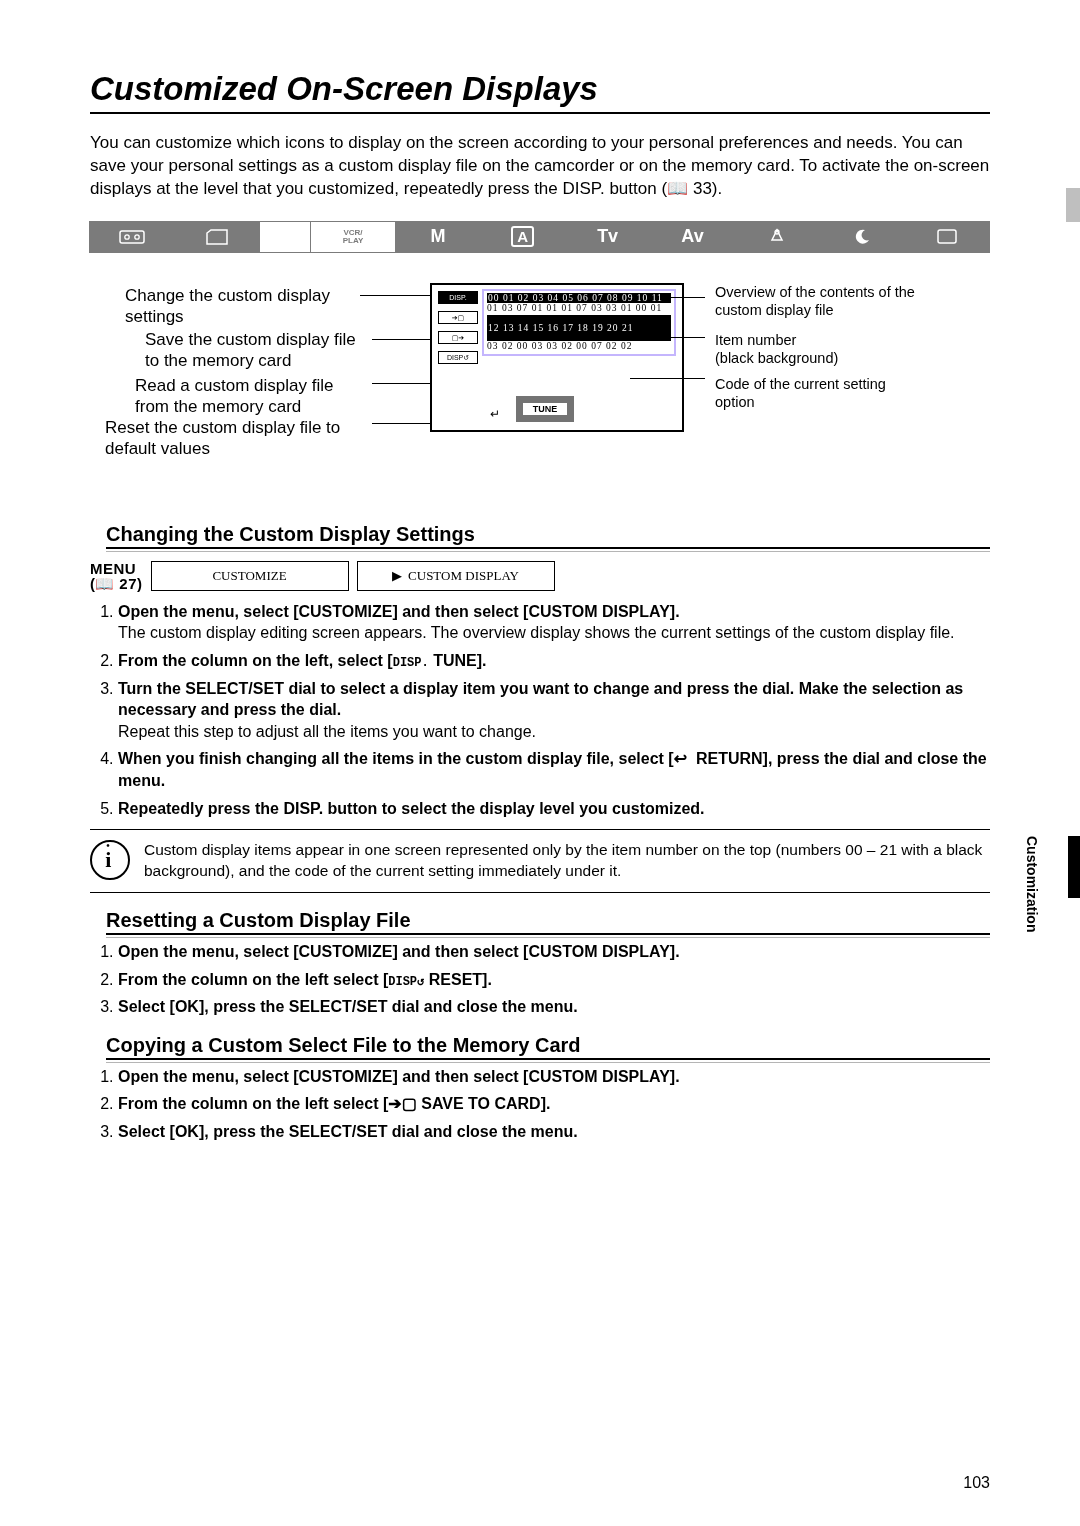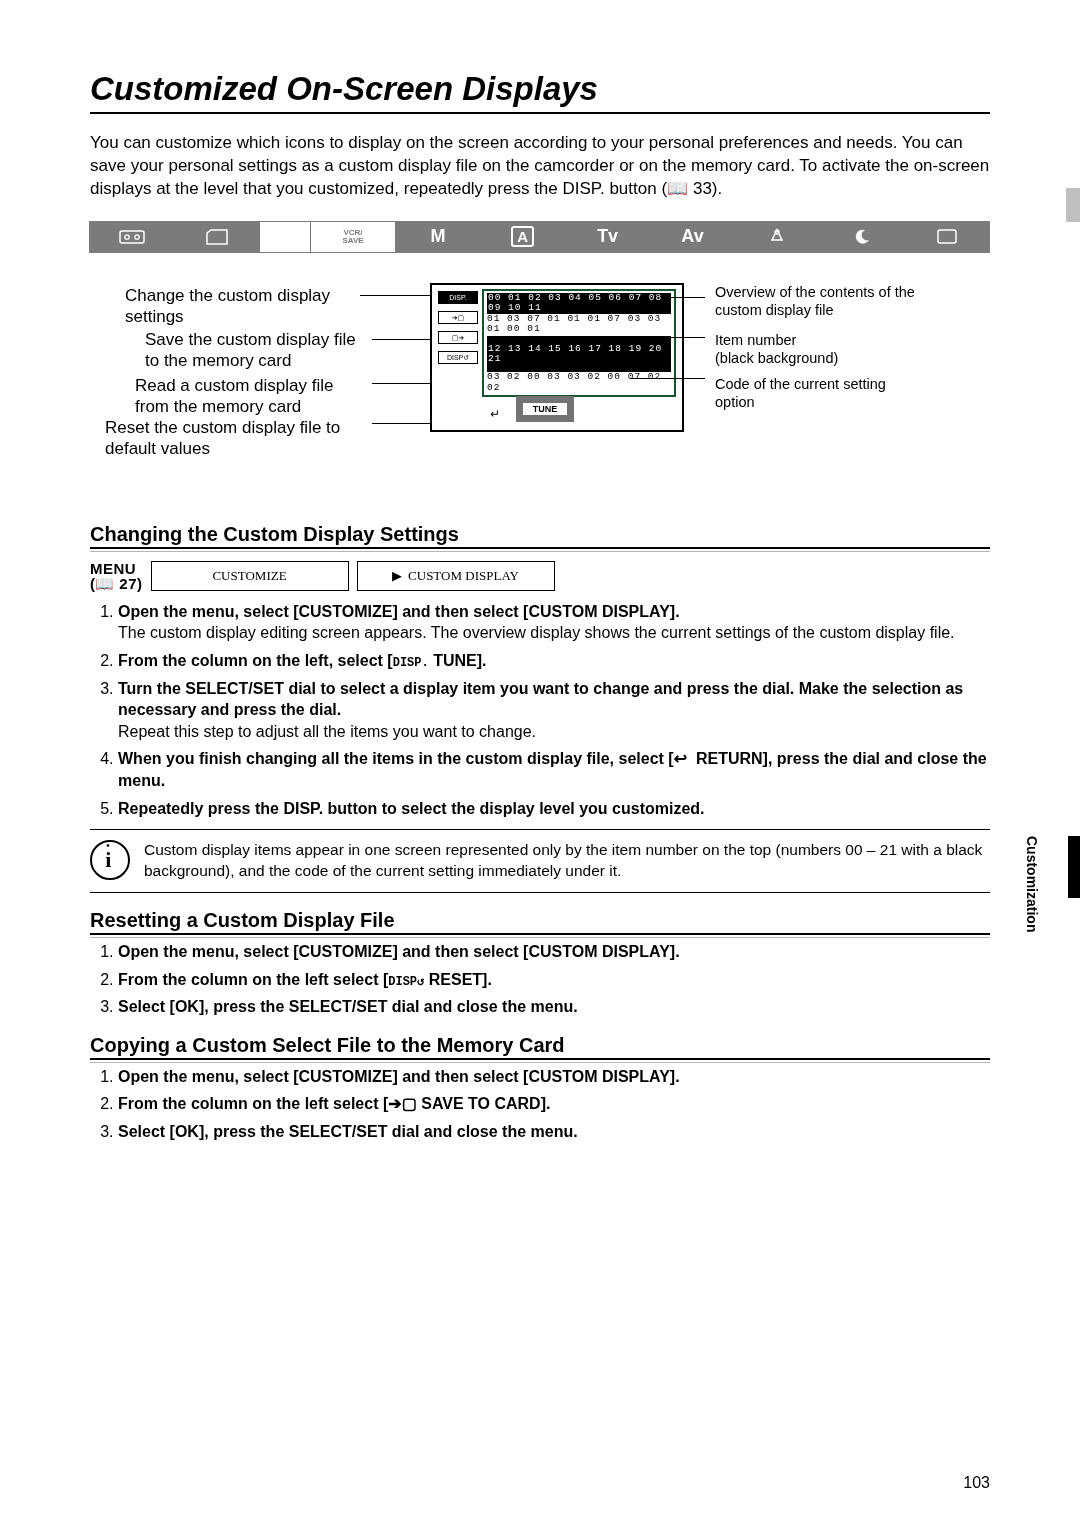--- a/index.html
+++ b/index.html
@@ -77,23 +77,23 @@
     left: 340px;
     top: 0;
     width: 250px;
     height: 145px;
     border: 2px solid #000;
     background:#fff;
   }
   .screen-inner {
     position:absolute;
     left:50px; right:6px; top:4px;
-    border:2px solid #14532d;
+    border:2px solid #c4b5fd;
     padding:2px 3px;
-    font-family: Liberation Mono, monospace;
+    font-family: Liberation Serif, serif;
     font-size:9.5px;
     line-height:1.1;
     background:#fff;
   }
   .screen-inner .row-top {
     background:#000;
     color:#fff;
     letter-spacing:1px;
     padding:0 1px;
   }
@@ -155,21 +155,21 @@
   }
   .lead {
     position:absolute;
     border-top:1px solid #000;
   }
 
   
   h2.section {
     font-size: 20px;
     font-weight: bold;
-    margin: 28px 0 6px 0;
+    margin: 28px 0 6px 16px;
     padding-bottom:3px;
     font-family: Arial, sans-serif;
     background: linear-gradient(to right, #000 0, #000 100%) left bottom/100% 2px no-repeat,
                 linear-gradient(to right, #b5b5b5 0, #b5b5b5 100%) left bottom/100% 1px no-repeat;
     position:relative;
   }
   h2.section::after{
     content:"";
     position:absolute;
     left:0; right:0; bottom:-3px;
@@ -300,21 +300,21 @@
         </svg>
     </div>
     <div class="mode-cell filled">
       <svg width="22" height="16" viewBox="0 0 22 16">
           <path d="M1 4 L5 1 H21 V15 H1 Z" fill="none" stroke="#fff" stroke-width="1.5"></path>
         </svg>
     </div>
     <div class="mode-cell" style="flex:0.6"></div>
     <div class="mode-cell vcr">
         <span style="white-space:pre">VCR/
-SAVE</span>
+PLAY</span>
       </div>
     <div class="mode-cell filled">M</div>
     <div class="mode-cell filled">
       <span style="border:2px solid #fff;padding:0 4px;border-radius:3px;font-size:15px">A</span>
     </div>
     <div class="mode-cell filled">Tv</div>
     <div class="mode-cell filled">Av</div>
     <div class="mode-cell filled">
       <svg width="18" height="18" viewBox="0 0 18 18">
           <path d="M9 2 L4 12 H14 Z" fill="none" stroke="#fff" stroke-width="1.5"></path>

